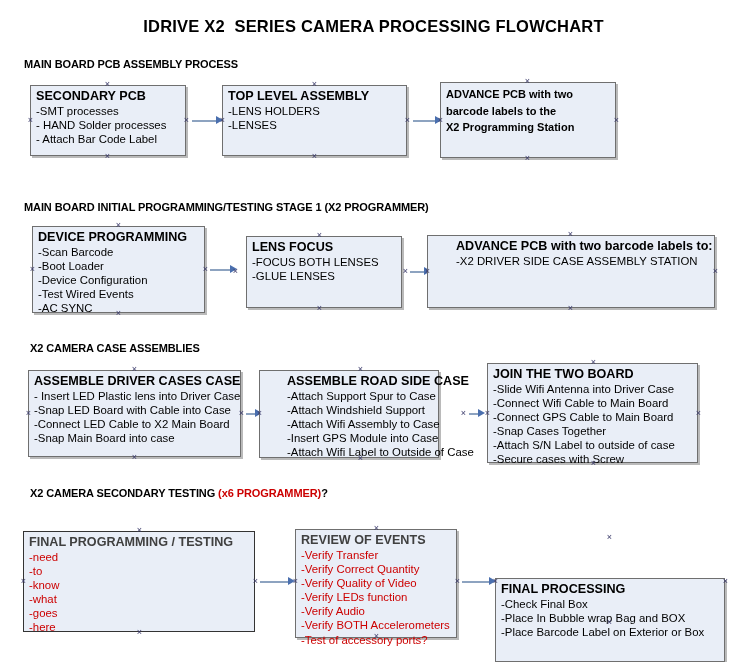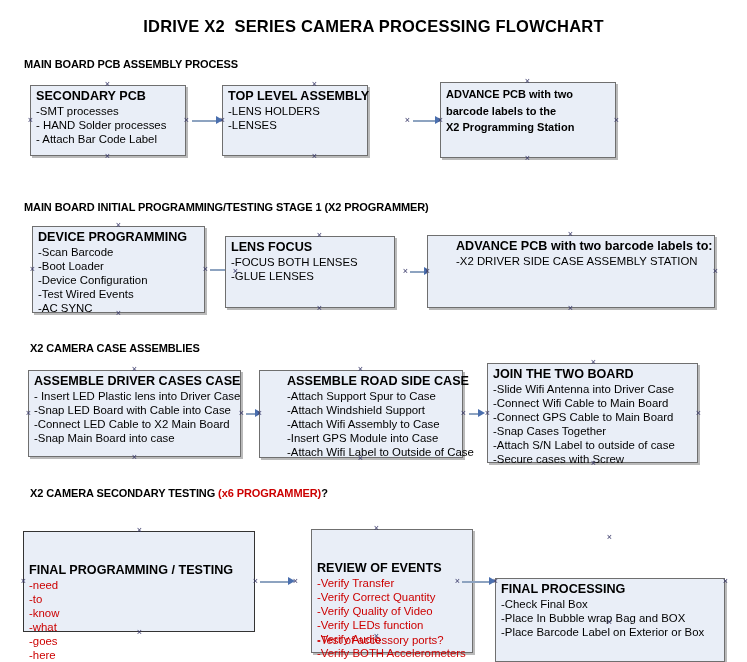--- a/index.html
+++ b/index.html
@@ -76,21 +76,21 @@
   }
   
   .fc-bigline {
     font-size: 11px;
     font-weight: bold;
     color: #000000;
     line-height: 16.5px;
     white-space: nowrap;
   }
   
-  .red .fc-title { color: #000000; margin-top: 28px; }
+  .red .fc-title { color: #404040; }
   .red .fc-line  { color: #cc0000; }
 
   
   .overflow-line {
     position: absolute;
     left: 5px;
     font-size: 11.4px;
     color: #cc0000;
     white-space: nowrap;
     line-height: 14px;
@@ -141,21 +141,21 @@
     <div class="fc-line">- Attach Bar Code Label</div>
   </div>
   <div class="handle" style="left:104px; top:81px;"></div>
   <div class="handle" style="left:104px; top:153px;"></div>
   <div class="handle" style="left:27px; top:117px;"></div>
   <div class="handle" style="left:183px; top:117px;"></div>
 
   <div class="connector" style="left:192px; top:120px; width:26px;"></div>
   <div class="arrow-head" style="left:216px; top:116px;"></div>
 
-  <div class="fc-box shadowed" style="left:222px; top:85px; width:146px; height:71px;">
+  <div class="fc-box shadowed" style="left:222px; top:85px; width:185px; height:71px;">
     <div class="fc-title">TOP LEVEL ASSEMBLY</div>
     <div class="fc-line">-LENS HOLDERS</div>
     <div class="fc-line">-LENSES</div>
   </div>
   <div class="handle" style="left:311px; top:81px;"></div>
   <div class="handle" style="left:311px; top:153px;"></div>
   <div class="handle" style="left:219px; top:117px;"></div>
   <div class="handle" style="left:404px; top:117px;"></div>
 
   <div class="connector" style="left:413px; top:120px; width:24px;"></div>
@@ -184,21 +184,21 @@
     <div class="fc-line">-AC SYNC</div>
   </div>
   <div class="handle" style="left:115px; top:222px;"></div>
   <div class="handle" style="left:115px; top:310px;"></div>
   <div class="handle" style="left:29px; top:266px;"></div>
   <div class="handle" style="left:202px; top:266px;"></div>
 
   <div class="connector" style="left:210px; top:269px; width:22px;"></div>
   <div class="arrow-head" style="left:230px; top:265px;"></div>
 
-  <div class="fc-box shadowed" style="left:225px; top:236px; width:170px; height:72px;">
+  <div class="fc-box shadowed" style="left:246px; top:236px; width:156px; height:72px;">
     <div class="fc-title">LENS FOCUS</div>
     <div class="fc-line">-FOCUS BOTH LENSES</div>
     <div class="fc-line">-GLUE LENSES</div>
   </div>
   <div class="handle" style="left:316px; top:232px;"></div>
   <div class="handle" style="left:316px; top:305px;"></div>
   <div class="handle" style="left:232px; top:268px;"></div>
   <div class="handle" style="left:402px; top:268px;"></div>
 
   <div class="connector" style="left:410px; top:271px; width:16px;"></div>
@@ -225,21 +225,21 @@
     <div class="fc-line">-Snap Main Board into case</div>
   </div>
   <div class="handle" style="left:131px; top:366px;"></div>
   <div class="handle" style="left:131px; top:454px;"></div>
   <div class="handle" style="left:25px; top:410px;"></div>
   <div class="handle" style="left:238px; top:410px;"></div>
 
   <div class="connector" style="left:246px; top:413px; width:12px;"></div>
   <div class="arrow-head" style="left:255px; top:409px;"></div>
 
-  <div class="fc-box shadowed" style="left:259px; top:370px; width:204px; height:88px;padding-left:27px;">
+  <div class="fc-box shadowed" style="left:259px; top:370px; width:180px; height:88px;padding-left:27px;">
     <div class="fc-title">ASSEMBLE ROAD SIDE CASE</div>
     <div class="fc-line">-Attach Support Spur to Case</div>
     <div class="fc-line">-Attach Windshield Support</div>
     <div class="fc-line">-Attach Wifi Assembly to Case</div>
     <div class="fc-line">-Insert GPS Module into Case</div>
     <div class="fc-line">-Attach Wifi Label to Outside of Case</div>
   </div>
   <div class="handle" style="left:357px; top:366px;"></div>
   <div class="handle" style="left:357px; top:455px;"></div>
   <div class="handle" style="left:256px; top:410px;"></div>
@@ -276,21 +276,21 @@
     <div class="fc-line">-here</div>
   </div>
   <div class="handle" style="left:136px; top:527px;"></div>
   <div class="handle" style="left:136px; top:629px;"></div>
   <div class="handle" style="left:20px; top:578px;"></div>
   <div class="handle" style="left:252px; top:578px;"></div>
 
   <div class="connector" style="left:260px; top:581px; width:30px;"></div>
   <div class="arrow-head" style="left:288px; top:577px;"></div>
 
-  <div class="fc-box shadowed red" style="left:311px; top:529px; width:162px; height:124px; border-color:#6f6f6f;">
+  <div class="fc-box shadowed red" style="left:295px; top:529px; width:162px; height:109px; border-color:#6f6f6f;">
     <div class="fc-title">REVIEW OF EVENTS</div>
     <div class="fc-line">-Verify Transfer</div>
     <div class="fc-line">-Verify Correct Quantity</div>
     <div class="fc-line">-Verify Quality of Video</div>
     <div class="fc-line">-Verify LEDs function</div>
     <div class="fc-line">-Verify Audio</div>
     <div class="fc-line">-Verify BOTH Accelerometers</div>
     <div class="overflow-line" style="top:103px;">-Test of accessory ports?</div>
   </div>
   <div class="handle" style="left:373px; top:525px;"></div>

